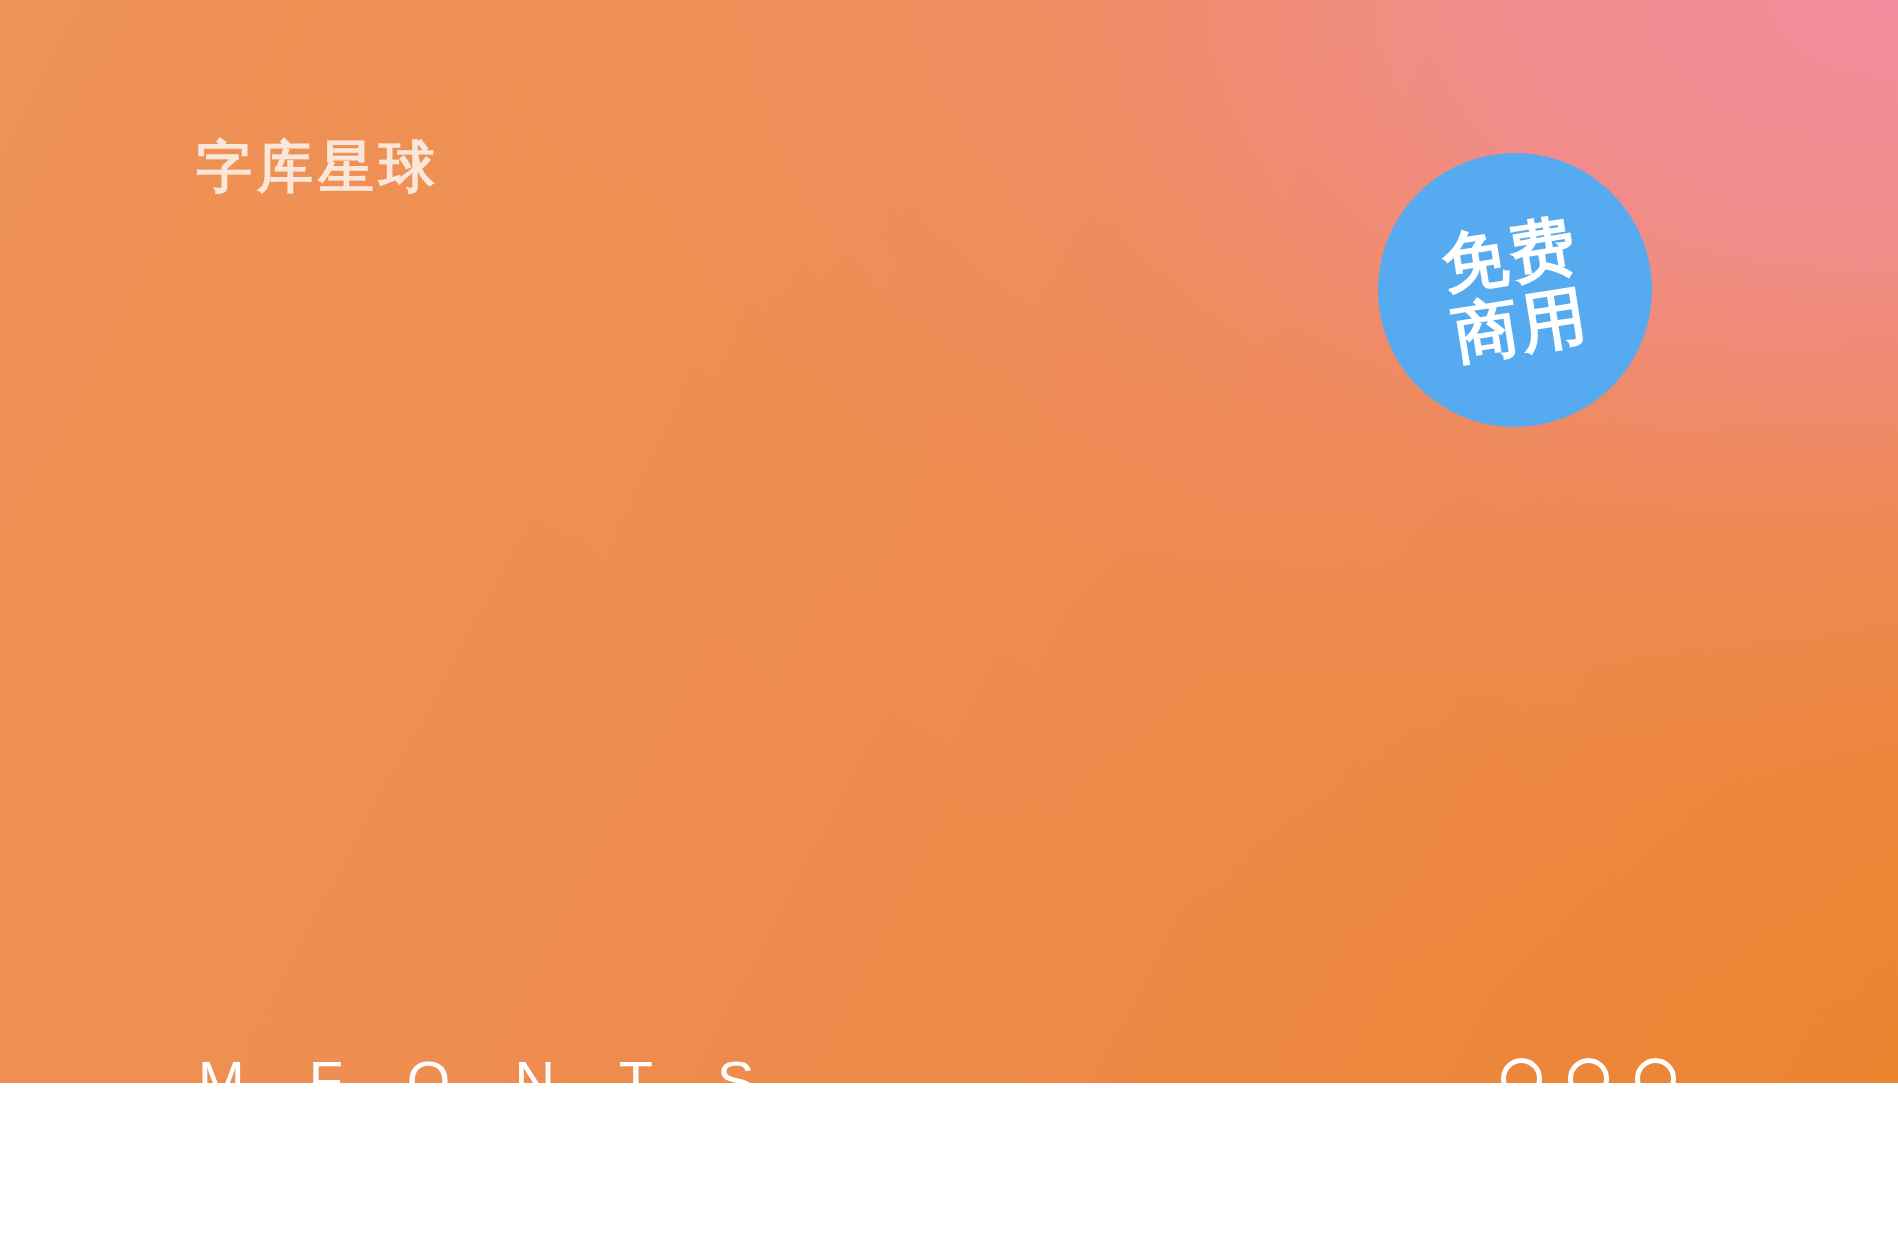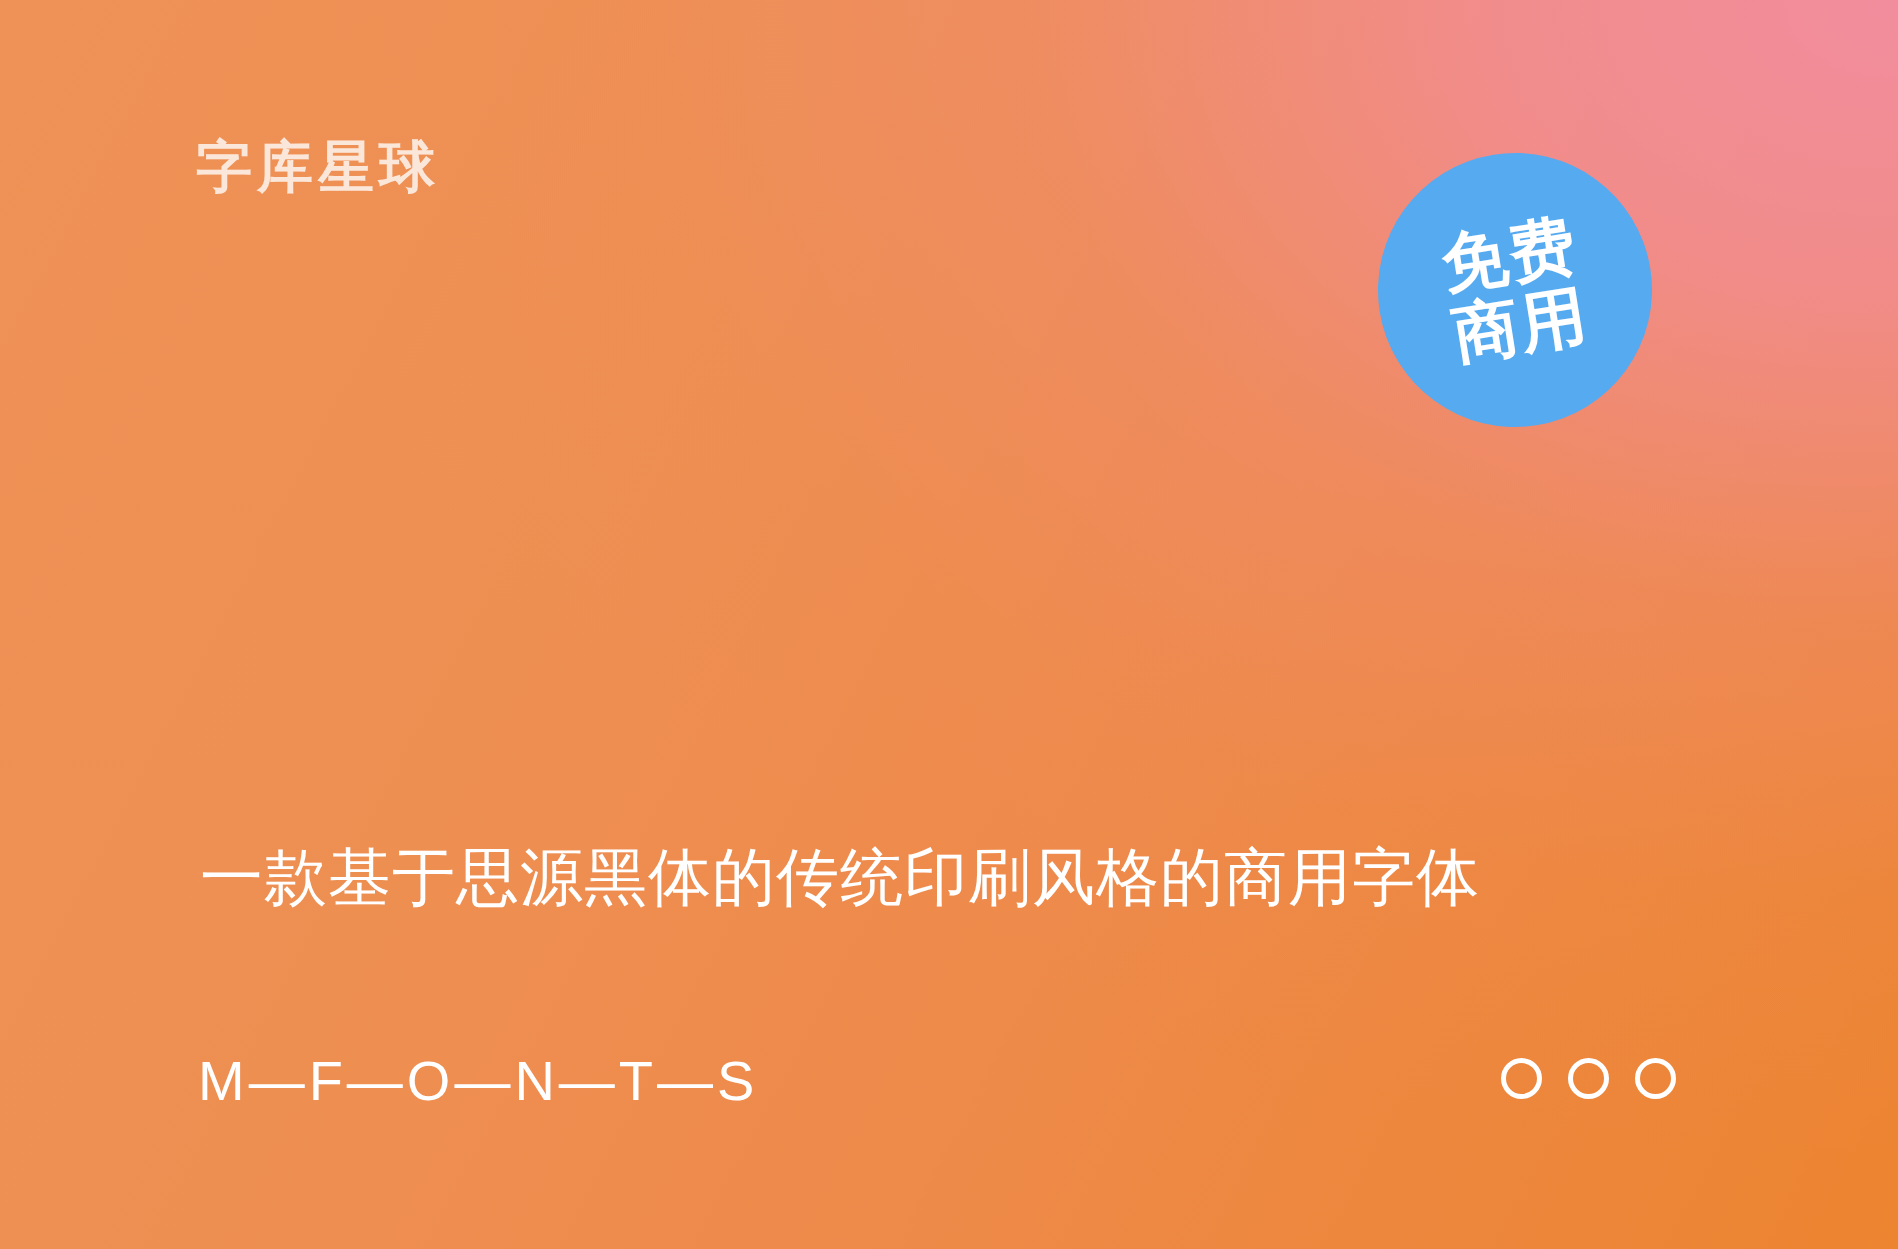--- a/index.html
+++ b/index.html
@@ -7,21 +7,21 @@
     padding: 0;
     background: #ffffff;
   }
   body {
     font-family: "Liberation Sans", sans-serif;
   }
 
   #poster {
     position: relative;
     width: 1898px;
-    height: 1249px;
+    height: 1083px;
     overflow: hidden;
     background-color: #ee8f52;
     background-image:
       radial-gradient(120% 130% at 100% 0%, rgba(242,141,158,1) 0%, rgba(242,141,158,0.78) 18%, rgba(240,140,120,0.42) 38%, rgba(238,140,95,0.12) 56%, rgba(236,134,60,0) 72%),
       linear-gradient(118deg, #ef9257 0%, #ee8f52 34%, #ee8a4a 60%, #ec8430 100%);
   }
 
   
   .brand {
     position: absolute;
@@ -120,21 +120,20 @@
 <div id="poster">
 
   <div class="brand">字库星球</div>
 
   <div class="badge">
     <div class="badge-line">免费</div>
     <div class="badge-line">商用</div>
   </div>
 
 
-  <div class="subtitle">一款基于思源黑体的传统印刷风格的商用字体</div>
 
   <div class="footer-mark">M—F—O—N—T—S</div>
 
   <div class="dots">
     <span class="dot"></span>
     <span class="dot"></span>
     <span class="dot"></span>
   </div>
 
 </div>

